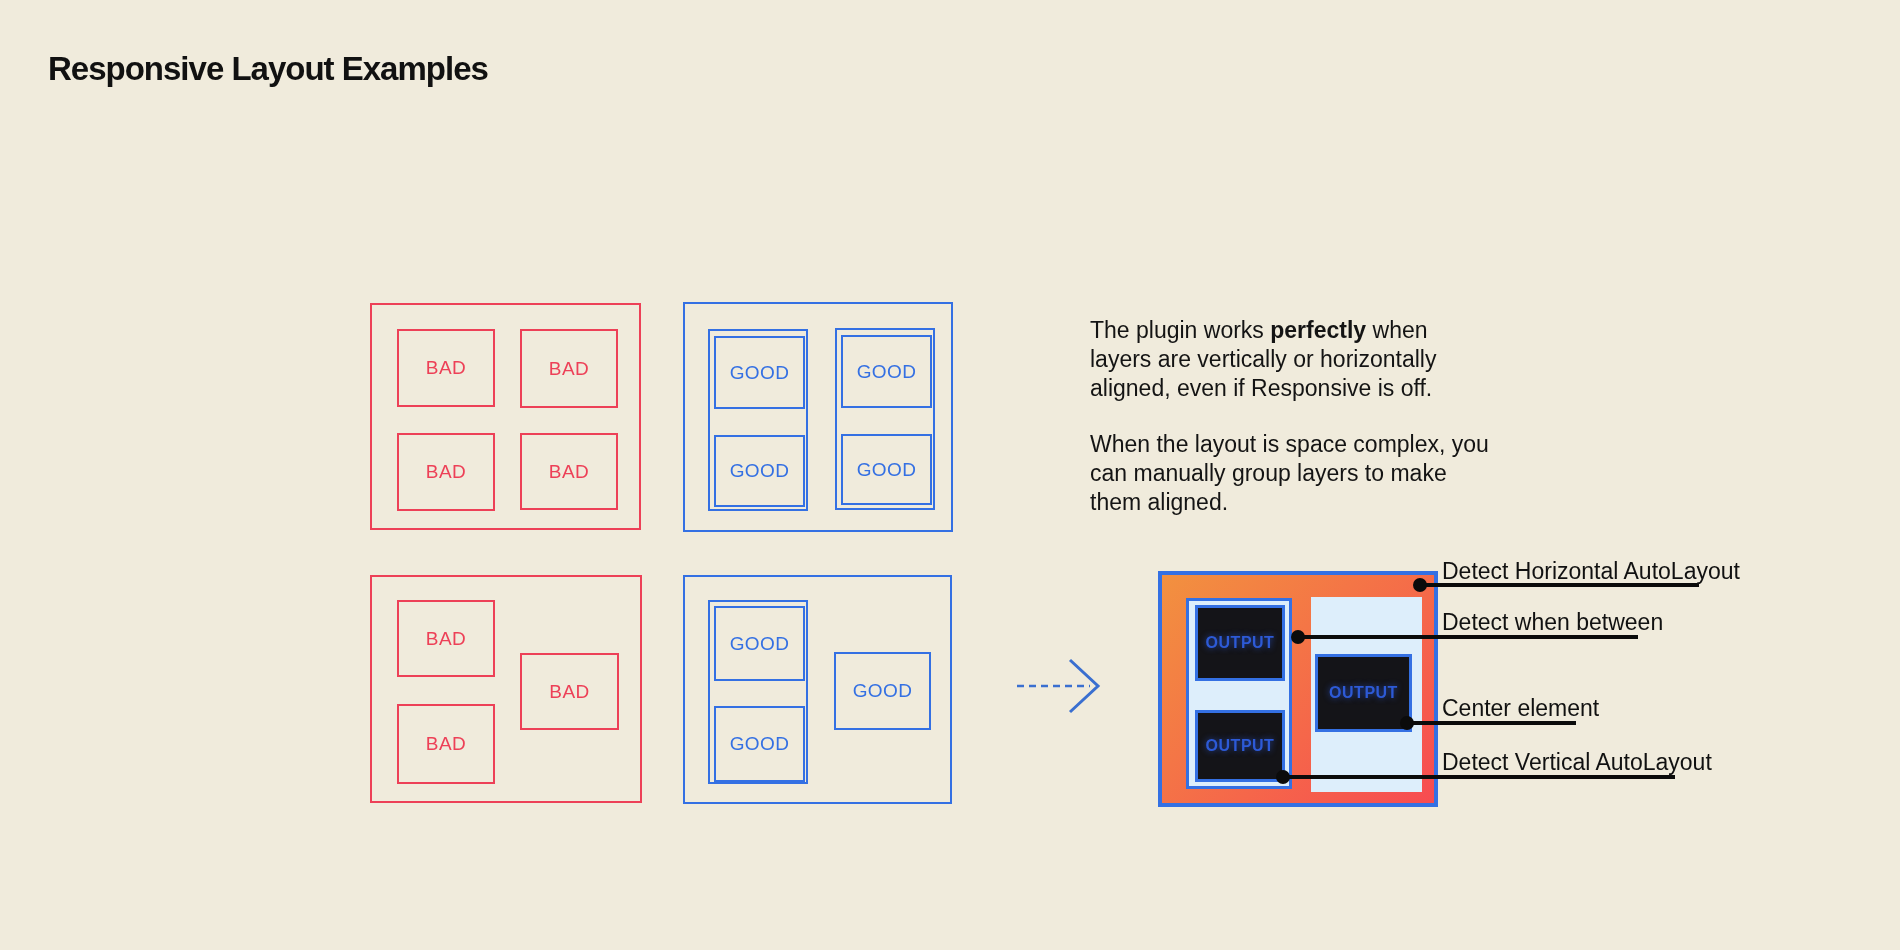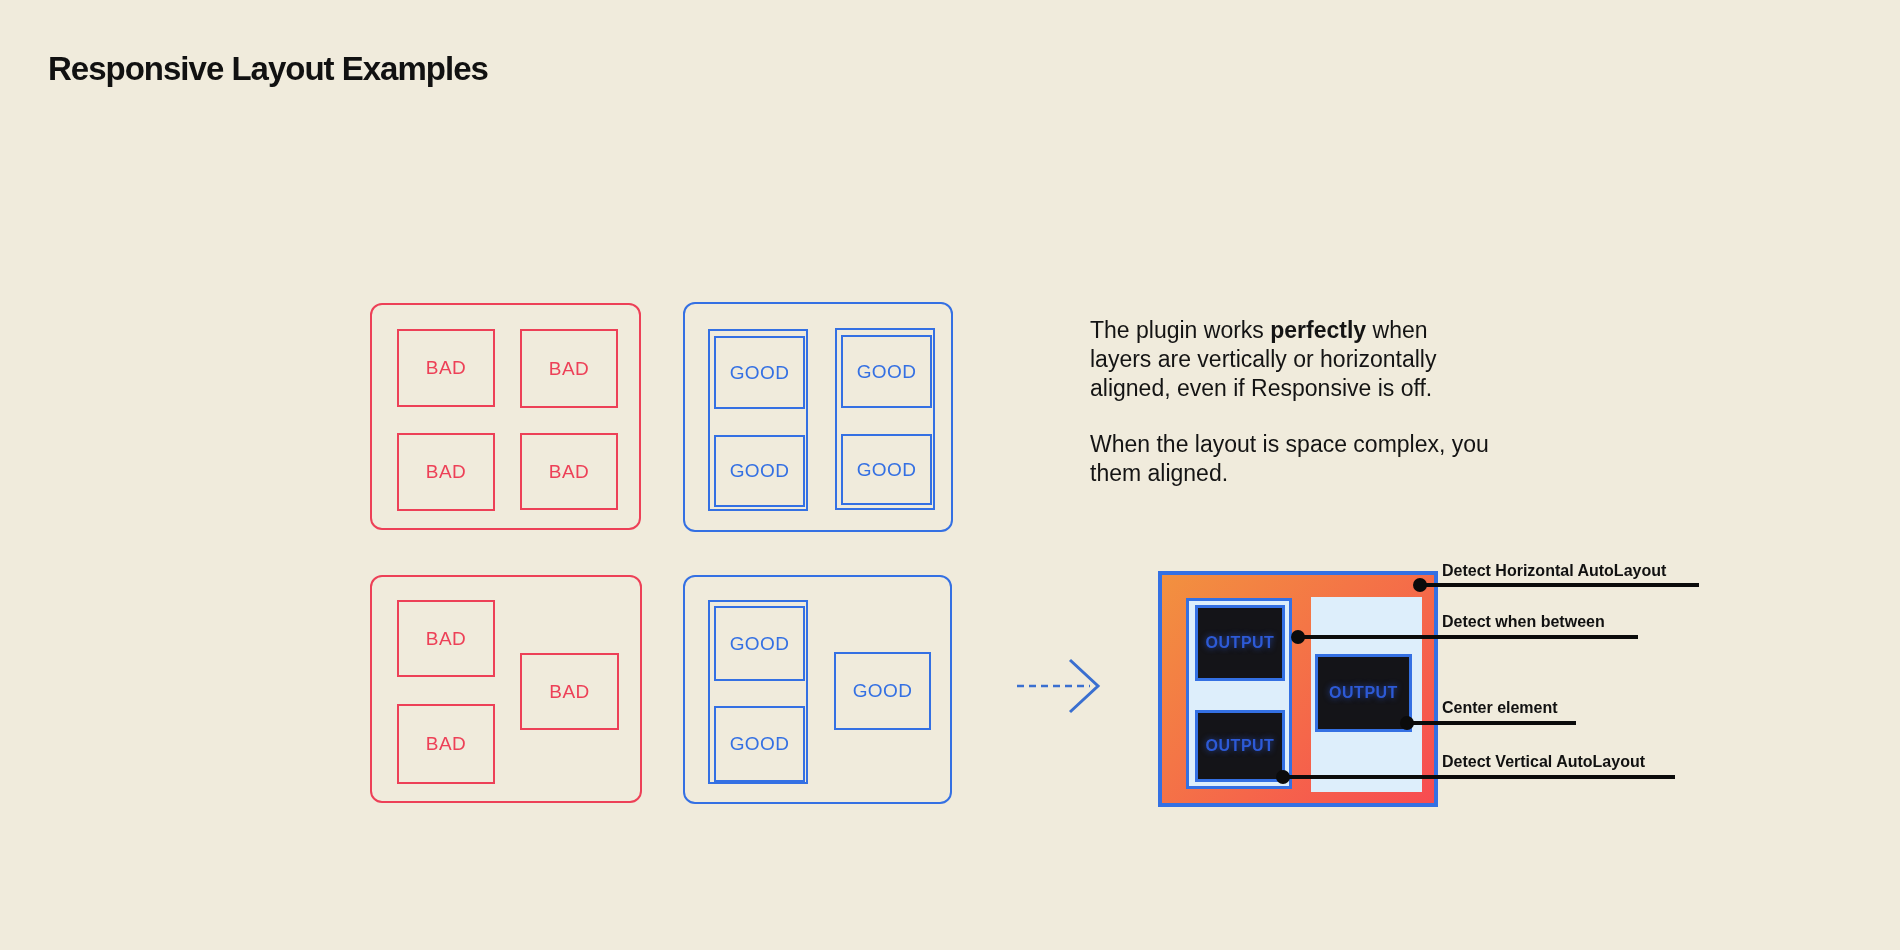--- a/index.html
+++ b/index.html
@@ -25,21 +25,21 @@
     width:1900px;height:950px;
     background:var(--background);
     overflow:hidden;
   }
   .title{
     position:absolute;left:48px;top:50px;
     font-size:33px;font-weight:700;letter-spacing:-1px;
     color:var(--text);
   }
   
-  .card{position:absolute;background:transparent;border-radius:12px;}
+  .card{position:absolute;background:transparent;}
   .card.red{border:2px solid var(--bad-red);}
   .card.blue{border:2px solid var(--good-blue);}
   .rbox{
     position:absolute;width:98px;height:78px;
     border:2px solid var(--bad-red);
     display:flex;align-items:center;justify-content:center;
     color:var(--bad-red);font-size:19px;font-weight:500;letter-spacing:.4px;
   }
   .group{
     position:absolute;border:2px solid var(--good-blue);
@@ -87,21 +87,21 @@
   .dot{
     position:absolute;width:14px;height:14px;border-radius:50%;
     background:var(--annotation-line);
   }
   .conn{
     position:absolute;height:4px;
     background:var(--annotation-line);
   }
   .ann-label{
     position:absolute;
-    font-size:16px;font-weight:700;color:var(--text);
+    font-size:23px;font-weight:400;color:var(--text);
     line-height:20px;white-space:nowrap;
   }
 </style>
 </head>
 <body>
 
 <div class="canvas">
 
   <h1 class="title">Responsive Layout Examples</h1>
 
@@ -166,20 +166,21 @@
   </div>
 
   <div class="desc">
     <p>
       <span class="line"><span>The plugin works </span><b>perfectly</b><span> when</span></span>
       <span class="line">layers are vertically or horizontally</span>
       <span class="line">aligned, even if Responsive is off.</span>
     </p>
     <p>
       <span class="line">When the layout is space complex, you</span>
+      <span class="line">can manually group layers to make</span>
       <span class="line">them aligned.</span>
     </p>
   </div>
 
   <svg class="arrow" width="95" height="78" viewBox="0 0 95 78">
     <line x1="5" y1="38" x2="78" y2="38" stroke="#3a6fd0" stroke-width="2.5" stroke-dasharray="7 5"></line>
     <polyline points="58,12 86,38 58,64" fill="none" stroke="#3a6fd0" stroke-width="3"></polyline>
   </svg>
 
   <div class="output-card" style="left:1158px;top:571px;width:280px;height:236px;">

